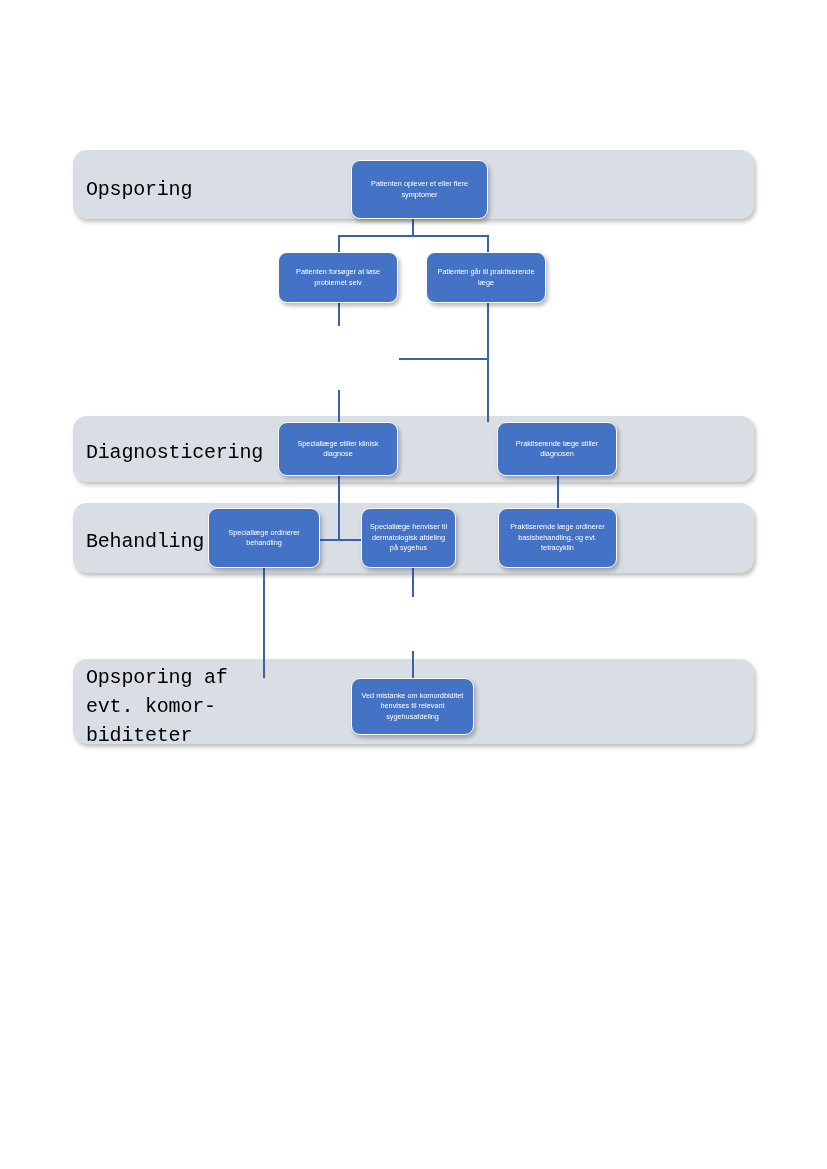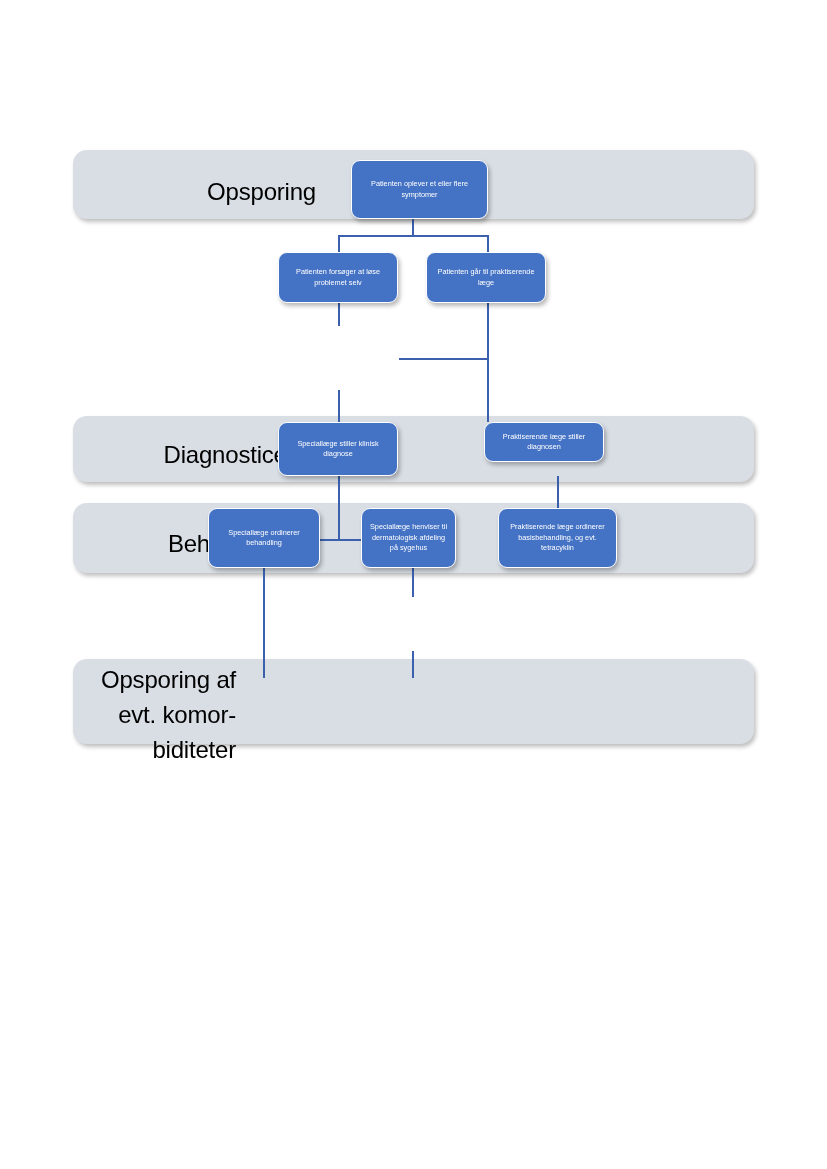--- a/index.html
+++ b/index.html
@@ -28,27 +28,26 @@
   .band {
     position: absolute;
     background: #d9dee5;
     border-radius: 14px;
     box-shadow: 2px 3px 4px rgba(0,0,0,0.25);
     box-sizing: border-box;
   }
   .band-label {
     position: absolute;
     color: #000000;
-    font-size: 24px;
+    font-size: 20px;
     font-weight: 400;
     letter-spacing: -0.2px;
     line-height: 1.45;
     white-space: pre-line;
-    font-family: Liberation Sans, sans-serif;
-    text-align: right;
+    font-family: Liberation Mono, monospace;
   }
 
   
   .node {
     position: absolute;
     background: #4472c4;
     border: 1.6px solid #ffffff;
     border-radius: 9px;
     box-shadow: 2px 3px 4px rgba(0,0,0,0.28);
     color: #ffffff;
@@ -128,32 +127,35 @@
 
   <div class="node" style="left:426px; top:252px; width:120px; height:51px;">
     <span>Patienten går til praktiserende læge</span>
   </div>
 
 
   <div class="node" style="left:278px; top:422px; width:120px; height:54px;">
     <span>Speciallæge stiller klinisk diagnose</span>
   </div>
 
-  <div class="node" style="left:484px; top:422px; width:120px; height:40px;">
+  <div class="node" style="left:497px; top:422px; width:120px; height:54px;">
     <span>Praktiserende læge stiller diagnosen</span>
   </div>
 
   <div class="node" style="left:208px; top:508px; width:112px; height:60px;">
     <span>Speciallæge ordinerer behandling</span>
   </div>
 
   <div class="node" style="left:353px; top:508px; width:95px; height:60px;margin-left:8px;">
     <span>Speciallæge henviser til dermatologisk afdeling på sygehus</span>
   </div>
 
   <div class="node" style="left:498px; top:508px; width:119px; height:60px;">
     <span>Praktiserende læge ordinerer basisbehandling, og evt. tetracyklin</span>
   </div>
 
 
 
+  <div class="node" style="left:351px; top:678px; width:123px; height:57px;">
+    <span>Ved mistanke om komordbiditet henvises til relevant sygehusafdeling</span>
+  </div>
 
 </div>
 
 </body></html>

